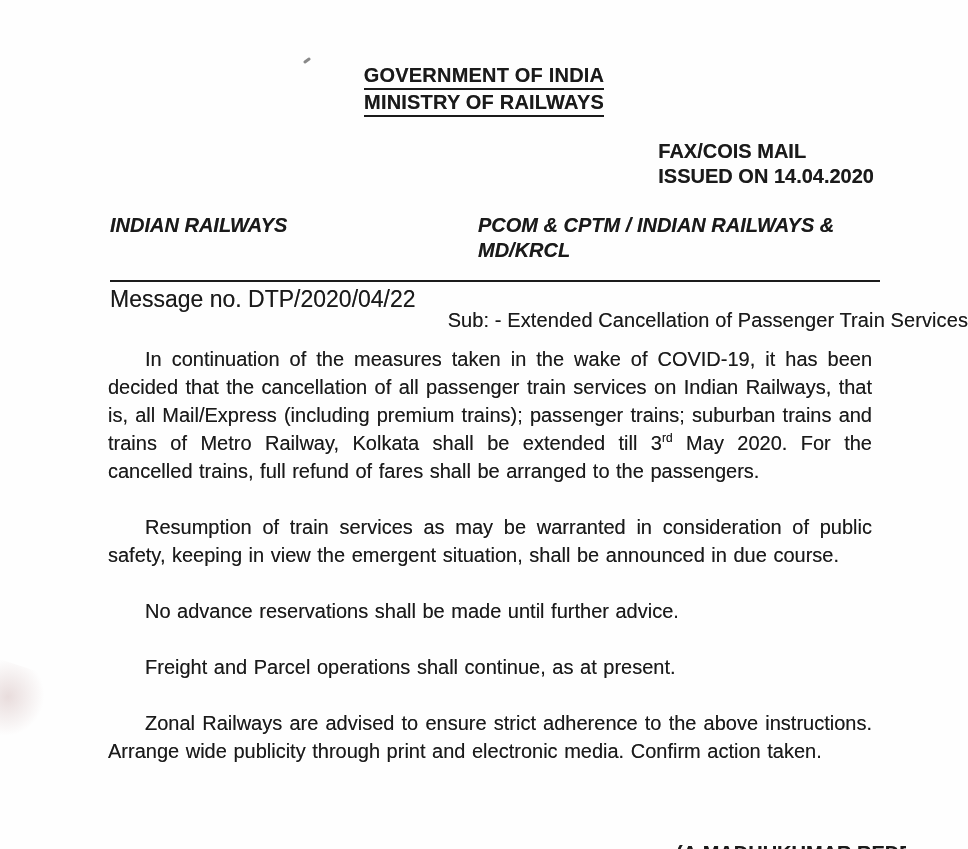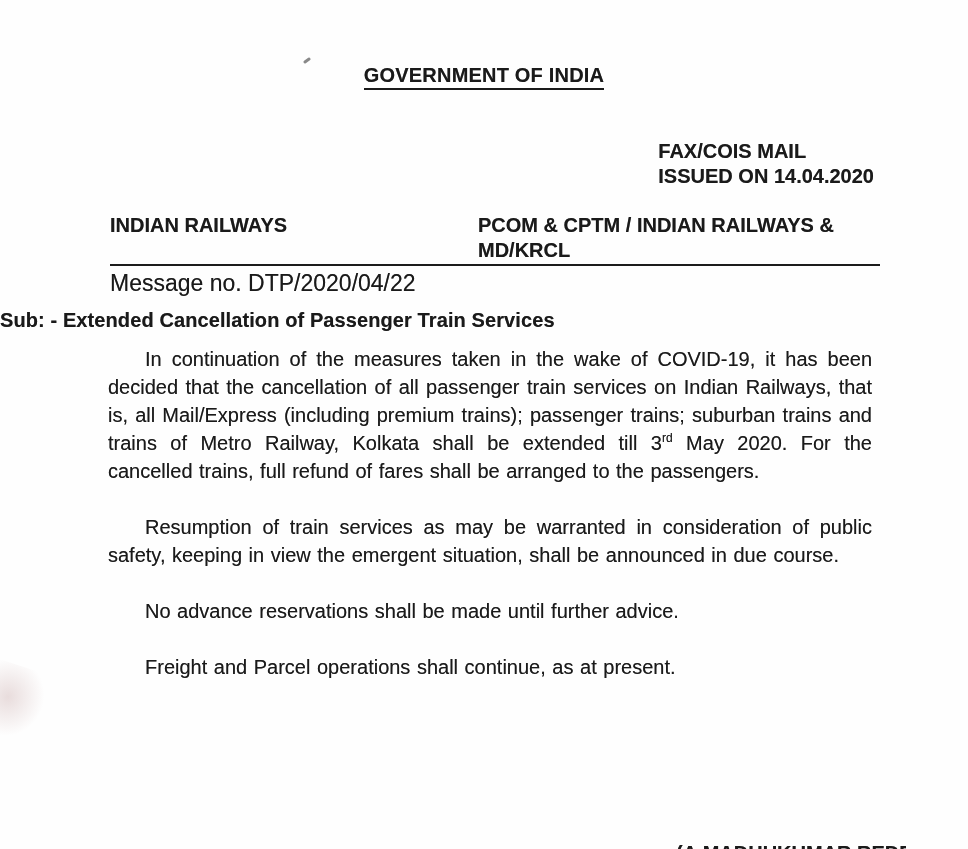--- a/index.html
+++ b/index.html
@@ -45,35 +45,36 @@
     position: absolute;
     top: 213px; left: 110px;
     width: 770px;
     font-size: 20px;
   }
   .addr-row { display: flex; line-height: 25px; }
   .addr-col-l { flex: 0 0 368px; font-weight: 700; }
   .addr-col-r { flex: 1; font-weight: 700; }
   .addr-row.underlined {
     border-bottom: 2px solid #1c1c1c;
-    padding-bottom: 1px;
+    padding-bottom: 17px;
+    font-style: italic;
   }
   .msg-no {
     margin-top: 4px;
     font-size: 23px;
     font-weight: 400;
     line-height: 26px;
   }
 
   
   .subject {
     position: absolute;
     top: 309px; left: 0; right: 0;
-    text-align: left;
-    font-weight: 700;
+    text-align: right;
+    font-weight: 400;
     font-size: 20px;
     letter-spacing: 0.1px;
   }
 
   
   .body-text {
     position: absolute;
     top: 345px; left: 108px;
     width: 764px;
     font-size: 20px;
@@ -127,20 +128,21 @@
 </style>
 </head>
 <body>
 
 <div class="page">
 
   <div class="speck"></div>
 
   <header class="letterhead">
     <div class="h-line"><span>GOVERNMENT OF INDIA</span></div>
+    <div class="h-line"><span>MINISTRY OF RAILWAYS</span></div>
   </header>
 
   <div class="fax-block">
     <div>FAX/COIS MAIL</div>
     <div>ISSUED ON 14.04.2020</div>
   </div>
 
   <div class="addr-block">
     <div class="addr-row underlined">
       <div class="addr-col-l">INDIAN RAILWAYS</div>
@@ -149,20 +151,21 @@
     <div class="msg-no">Message no. DTP/2020/04/22</div>
   </div>
 
   <div class="subject">Sub: - Extended Cancellation of Passenger Train Services</div>
 
   <main class="body-text">
     <p><span>In continuation of the measures taken in the wake of </span><b>COVID-19</b><span>, it has been decided that the cancellation of all passenger train services on Indian Railways, that is, all Mail/Express (including premium trains); passenger trains; suburban trains and trains of Metro Railway, Kolkata shall be extended till 3</span><sup>rd</sup><span> May 2020. For the cancelled trains, full refund of fares shall be arranged to the passengers.</span></p>
     <p>Resumption of train services as may be warranted in consideration of public safety, keeping in view the emergent situation, shall be announced in due course.</p>
     <p>No advance reservations shall be made until further advice.</p>
     <p>Freight and Parcel operations shall continue, as at present.</p>
+    <p>Zonal Railways are advised to ensure strict adherence to the above instructions. Arrange wide publicity through print and electronic media. Confirm action taken.</p>
   </main>
 
   <div class="smudge"></div>
 
   <div class="sig-clip">
     <span>(A.MADHUKUMAR REDDY)</span>
   </div>
 
 </div>
 

